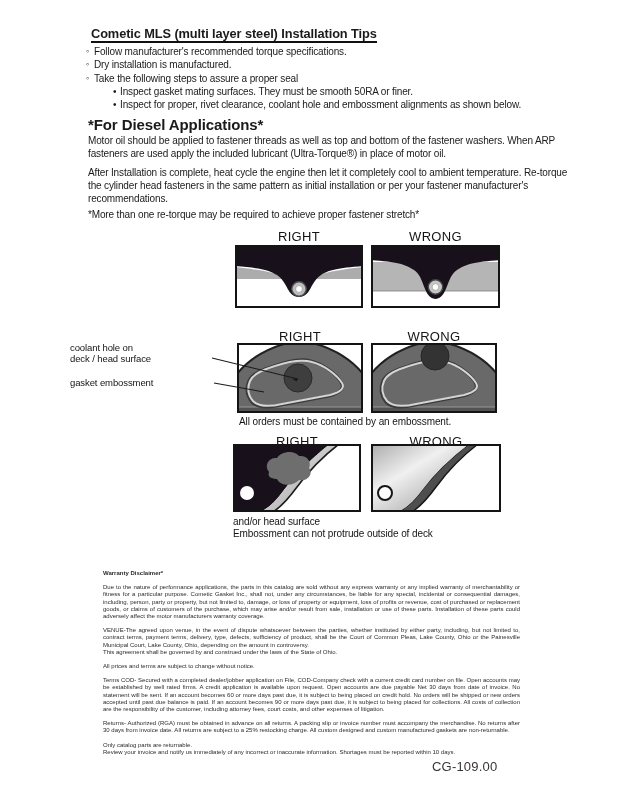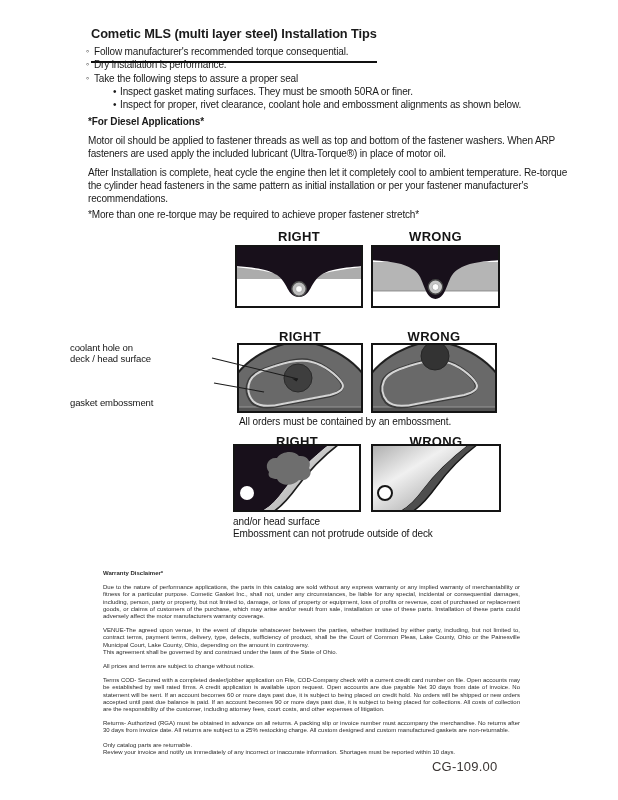--- a/index.html
+++ b/index.html
@@ -5,34 +5,34 @@
   html,body{margin:0;padding:0;background:#e8e8e8;}
   .page{
     position:relative;width:618px;height:800px;background:#ffffff;
     font-family:"Liberation Sans","DejaVu Sans",sans-serif;color:#1a1a1a;
     overflow:hidden;margin:0 auto;
   }
   .abs{position:absolute;}
   
   .title{
     font-size:12.8px;font-weight:700;letter-spacing:-0.1px;
-    border-bottom:2px solid #101010;padding-bottom:20px;display:inline-block;
+    border-bottom:2px solid #101010;padding-bottom:0;display:inline-block;
     white-space:nowrap;
   }
   
   .bullets{font-size:10px;line-height:13.3px;letter-spacing:-0.15px;width:480px;}
   .brow{display:flex;}
   .bmark{width:8px;flex:0 0 8px;font-size:9px;line-height:13.3px;}
   .subrow{margin-left:27px;}
   .subrow .bmark{width:7px;flex:0 0 7px;font-size:10px;}
   
-  .dheading{font-size:10px;font-weight:700;letter-spacing:-0.1px;}
+  .dheading{font-size:15px;font-weight:700;letter-spacing:-0.1px;}
   .para{font-size:10px;line-height:13px;letter-spacing:-0.15px;width:482px;}
   
-  .dg-head{font-size:13px;font-weight:700;letter-spacing:0.3px;color:#141414;text-align:center;}
+  .dg-head{font-size:13px;font-weight:400;letter-spacing:0.3px;color:#141414;text-align:center;}
   .caption{font-size:10px;letter-spacing:-0.1px;line-height:12px;color:#141414;}
   .dlabel{font-size:9.5px;line-height:11px;text-align:left;color:#141414;letter-spacing:-0.1px;}
   svg{display:block;}
   
   .legal{width:417px;color:#2b2b2b;}
   .legal .lh{font-size:6px;font-weight:700;line-height:7.2px;margin:0 0 7px 0;}
   .legal p{font-size:6px;line-height:7.2px;margin:0 0 7px 0;text-align:justify;}
   .legal p.tight{margin:0;}
   .docnum{font-size:13px;color:#3a3533;letter-spacing:0.2px;margin-left:44px;}
 </style>
@@ -41,25 +41,25 @@
 
 <div class="page">
 
   <div class="abs" style="left:91px;top:24px;">
     <span class="title">Cometic MLS (multi layer steel) Installation Tips</span>
   </div>
 
   <div class="abs bullets" style="left:86px;top:45px;">
     <div class="brow">
       <span class="bmark">◦</span>
-      <span>Follow manufacturer's recommended torque consequential.</span>
+      <span>Follow manufacturer's recommended torque specifications.</span>
     </div>
     <div class="brow">
       <span class="bmark">◦</span>
-      <span>Dry installation is performance.</span>
+      <span>Dry installation is manufactured.</span>
     </div>
     <div class="brow">
       <span class="bmark">◦</span>
       <span>Take the following steps to assure a proper seal</span>
     </div>
     <div class="brow subrow">
       <span class="bmark">•</span>
       <span>Inspect gasket mating surfaces.  They must be smooth 50RA or finer.</span>
     </div>
     <div class="brow subrow">
@@ -97,21 +97,21 @@
   </svg>
 
 
   <div class="abs dg-head" style="left:237px;top:329px;width:126px;">RIGHT</div>
   <div class="abs dg-head" style="left:371px;top:329px;width:126px;">WRONG</div>
 
   <div class="abs dlabel" style="left:70px;top:342px;width:140px;">
     <div>coolant hole on</div>
     <div>deck / head surface</div>
   </div>
-  <div class="abs dlabel" style="left:70px;top:397px;width:140px;">gasket embossment</div>
+  <div class="abs dlabel" style="left:70px;top:377px;width:140px;">gasket embossment</div>
 
   <svg class="abs" style="left:237px;top:343px;" width="126" height="70" viewBox="0 0 126 70">
     <rect width="126" height="70" fill="#696969"></rect>
     <path d="M0,0 L50,0 C29,6 11,17 0,31 Z" fill="#ffffff"></path>
     <path d="M126,0 L76,0 C97,6 115,17 126,31 Z" fill="#ffffff"></path>
     <path d="M50,0 C29,6 11,17 0,31" stroke="#202020" stroke-width="2" fill="none"></path>
     <path d="M76,0 C97,6 115,17 126,31" stroke="#202020" stroke-width="2" fill="none"></path>
     <rect y="64" width="126" height="6" fill="#535353"></rect>
     <path d="M0,64 h126" stroke="#989898" stroke-width="1"></path>
     <path d="M15,59 C10,53 9,45 12,38 C15,31 24,27 37,23 C52,18 64,15 74,18 C86,21 99,31 104,39 C108,45 103,50 92,53 L44,62 C31,65 20,64 15,59 Z" fill="none" stroke="#3b3b3b" stroke-width="3.2"></path>

